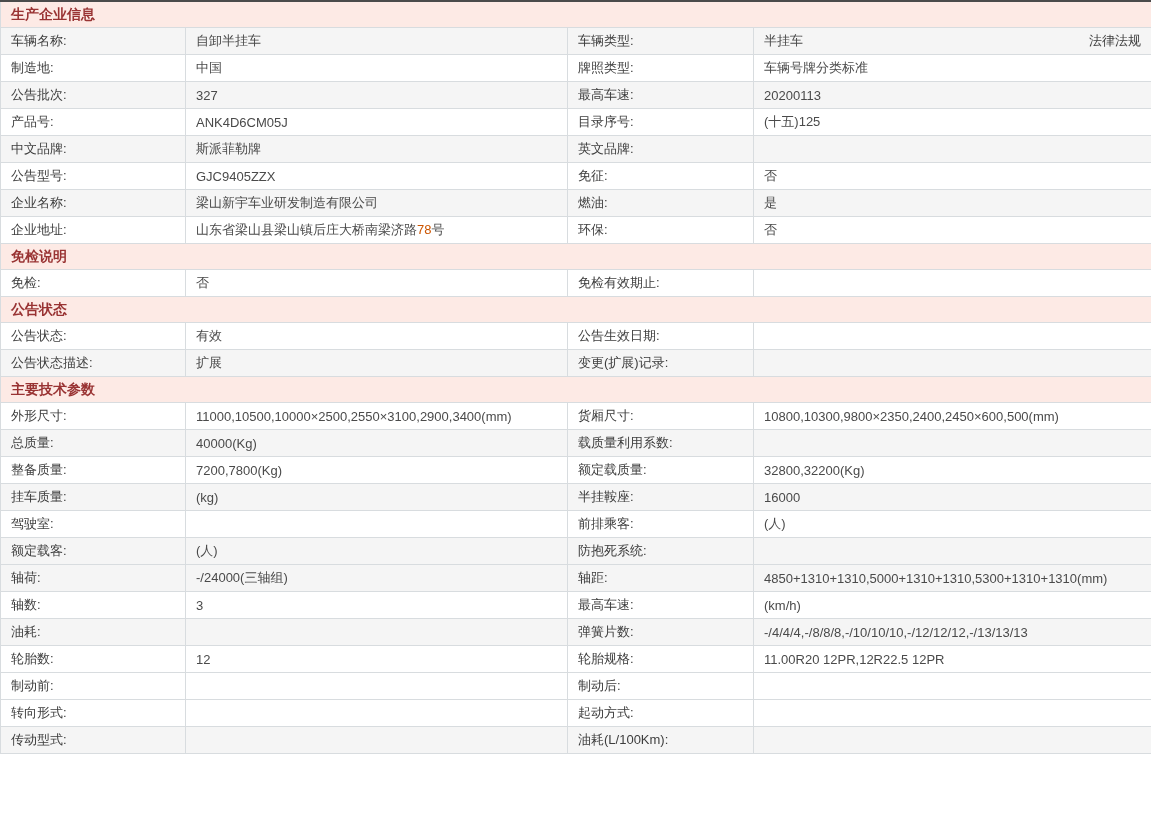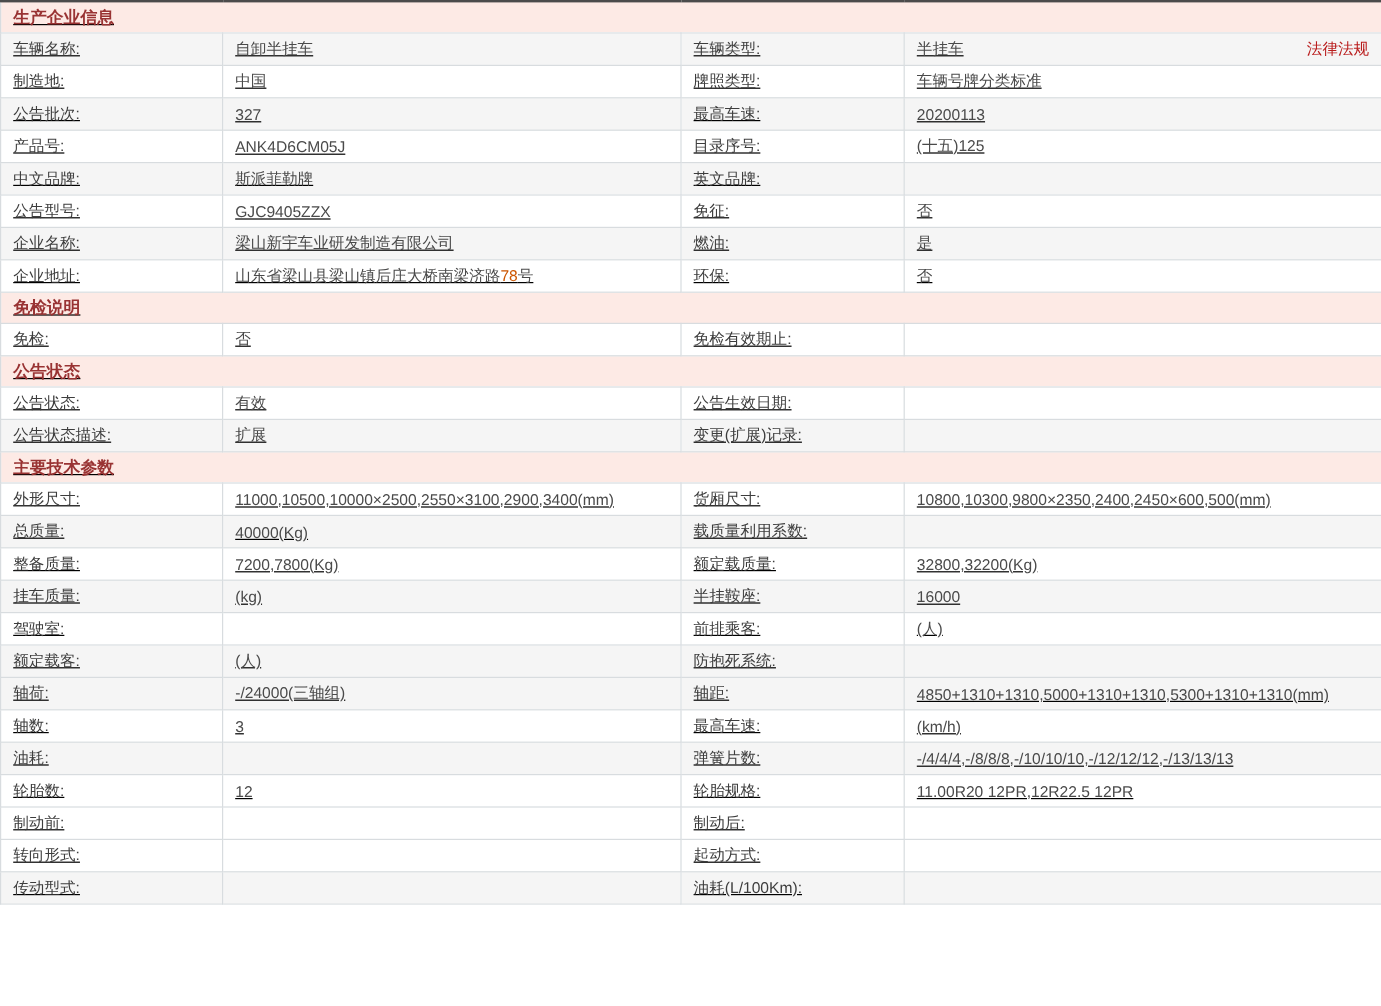--- a/index.html
+++ b/index.html
@@ -15,21 +15,20 @@
   body{font-family:"Liberation Sans","DejaVu Sans",sans-serif;}
   .page{width:1151px;}
   table.info-table{
     width:1151px;
     border-collapse:collapse;
     table-layout:fixed;
     border-top:2px solid #4b4b4b;
     border-left:1px solid var(--border);
     border-right:1px solid var(--border);
     border-bottom:1px solid var(--border);
-    text-decoration:underline;
   }
   td{
     height:26px;
     padding:0 10px;
     font-size:13px;
     border:1px solid var(--border);
     overflow:hidden;
     white-space:nowrap;
     background:#ffffff;
     box-sizing:content-box;
@@ -39,21 +38,21 @@
   tr.shaded td{background:var(--shade);}
   td.section-title{
     background:var(--header-bg);
     color:var(--header-text);
     font-weight:bold;
     font-size:14px;
     height:25px;
   }
   .corner-link{
     float:right;
-    color:#b91c1c;
+    color:#404040;
     cursor:pointer;
   }
   .hl{color:var(--hl);}
 </style>
 </head>
 <body>
 
 <div class="page">
   <table class="info-table">
     <colgroup>

